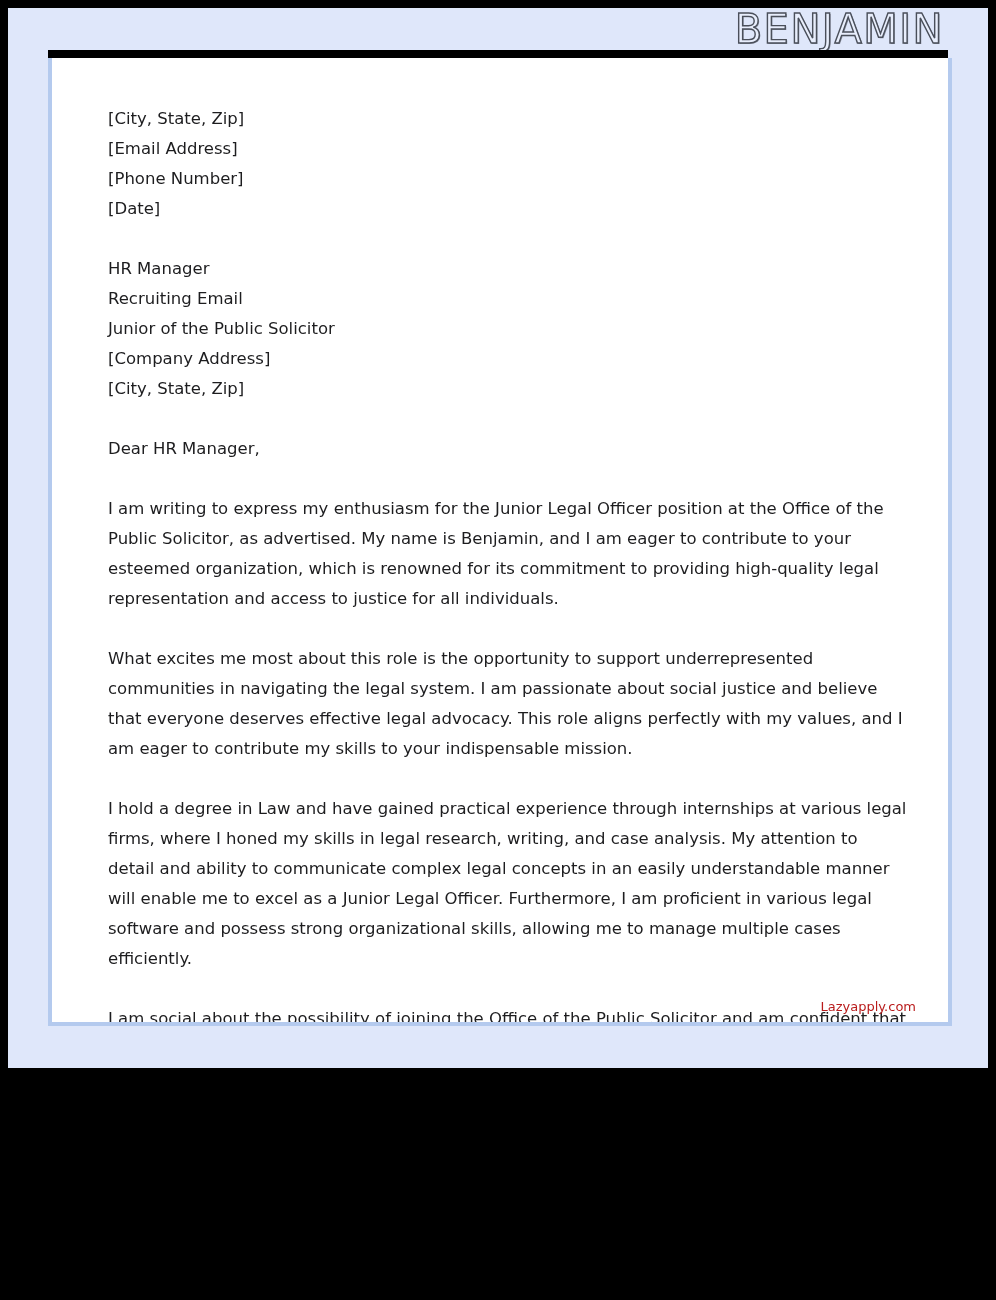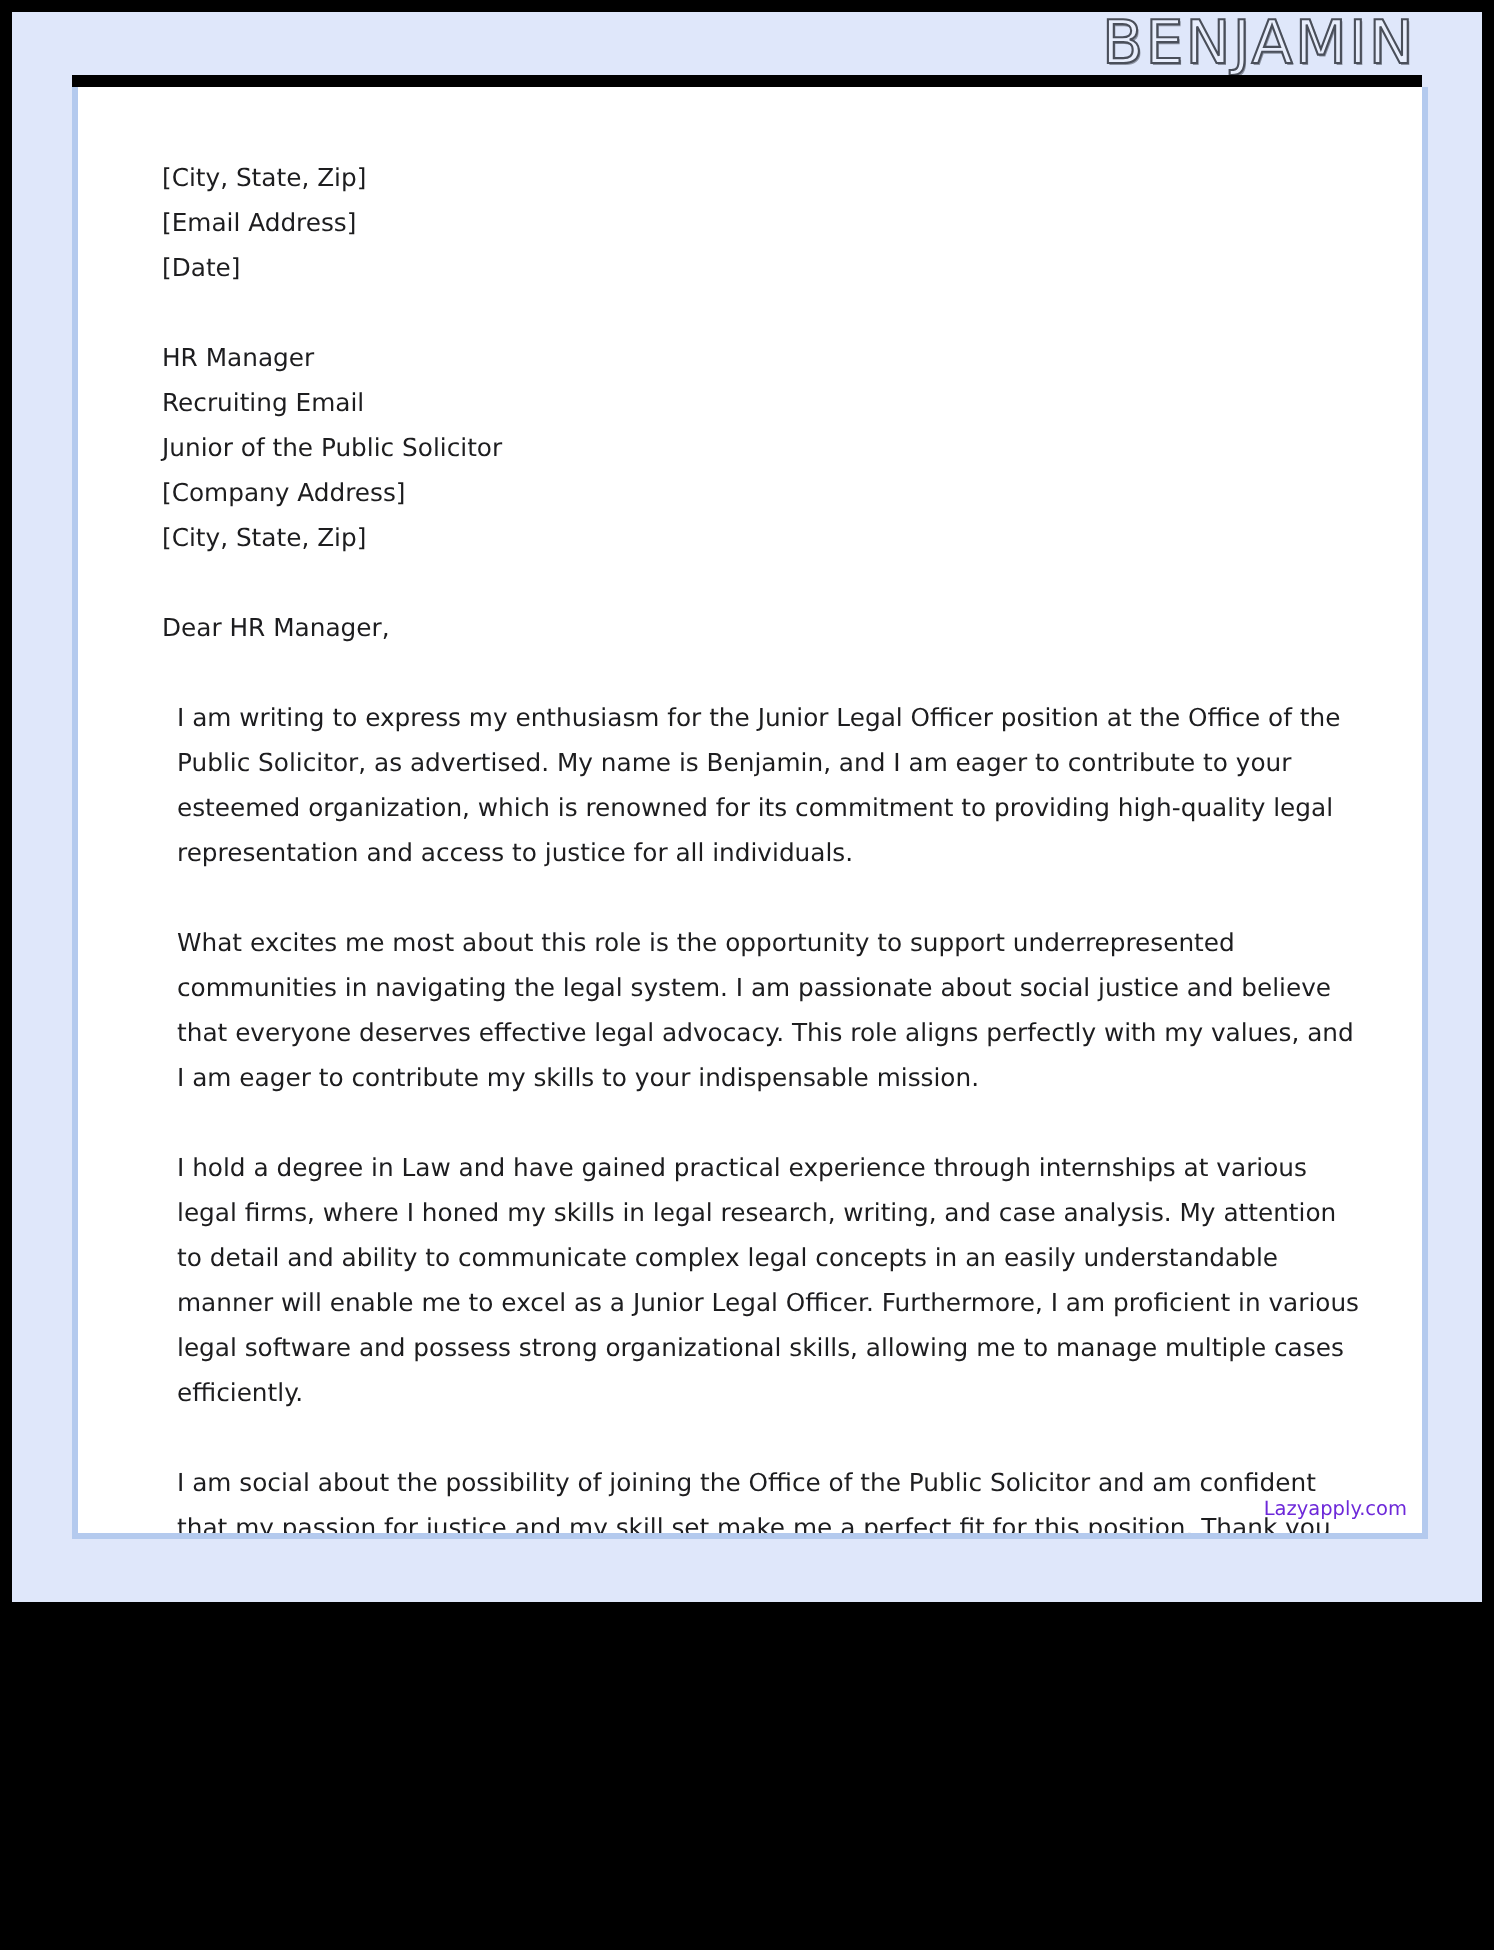--- a/index.html
+++ b/index.html
@@ -101,21 +101,21 @@
   .addr-line {
     display: block;
     white-space: nowrap;
   }
 
   .salutation {
     margin: 0 0 30px 0;
   }
 
   .para {
-    margin: 0 0 30px 10px;
+    margin: 0 0 30px 0;
     text-align: left;
     max-width: 800px;
   }
 
   #closing-block {
     margin: 0;
     text-align: center;
   }
   #closing-block .addr-line {
     display: block;
@@ -123,24 +123,24 @@
 
   #signature-date {
     display: block;
     color: #000000;
     margin-top: 10px;
   }
 
   
   #footer-watermark {
     position: absolute;
-    right: 10px;
+    right: 32px;
     bottom: 8px;
     font-size: 13px;
-    color: #6d28d9;
+    color: #b91c1c;
     white-space: nowrap;
   }
 </style>
 </head>
 <body>
 
 <div id="page-frame">
   <div id="page-sheet">
 
     <div id="letter-header">
@@ -148,20 +148,21 @@
     </div>
 
     <div id="header-rule"></div>
 
     <div id="letter-card">
       <div id="letter-body">
 
         <div class="addr-block">
           <span class="addr-line">[City, State, Zip]</span>
           <span class="addr-line">[Email Address]</span>
+          <span class="addr-line">[Phone Number]</span>
           <span class="addr-line">[Date]</span>
         </div>
 
         <div class="addr-block">
           <span class="addr-line">HR Manager</span>
           <span class="addr-line">Recruiting Email</span>
           <span class="addr-line">Junior of the Public Solicitor</span>
           <span class="addr-line">[Company Address]</span>
           <span class="addr-line">[City, State, Zip]</span>
         </div>

